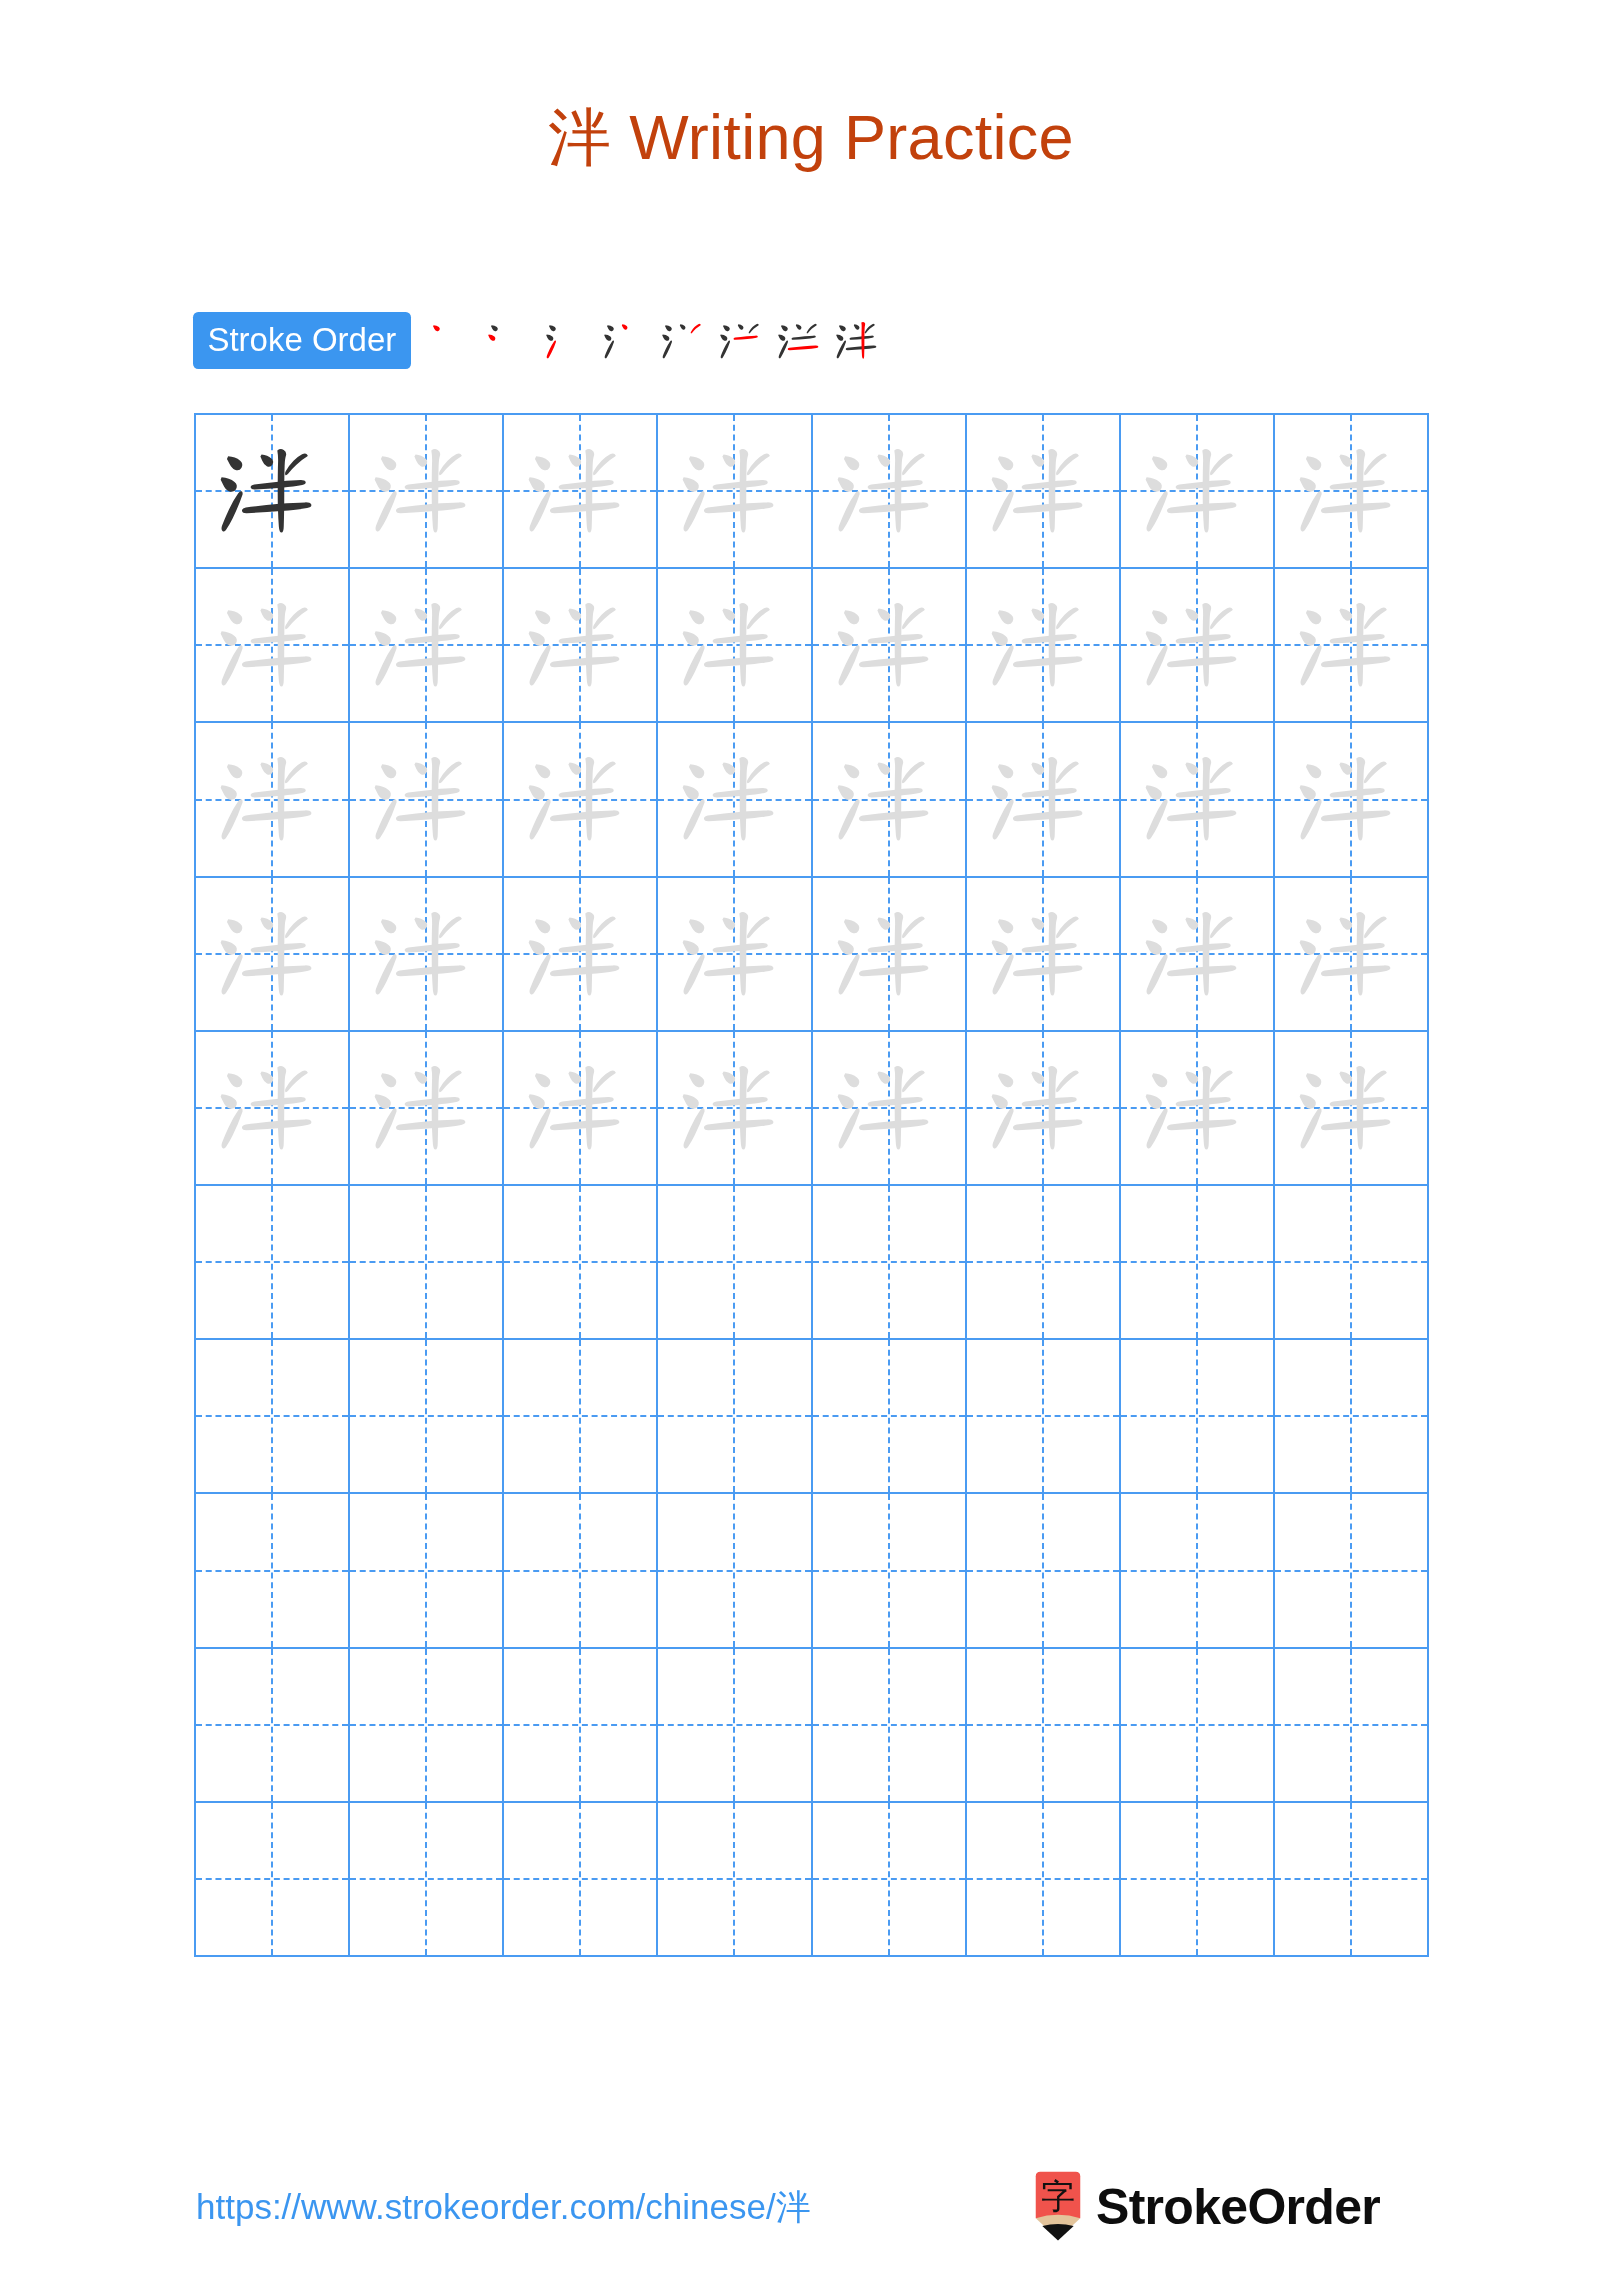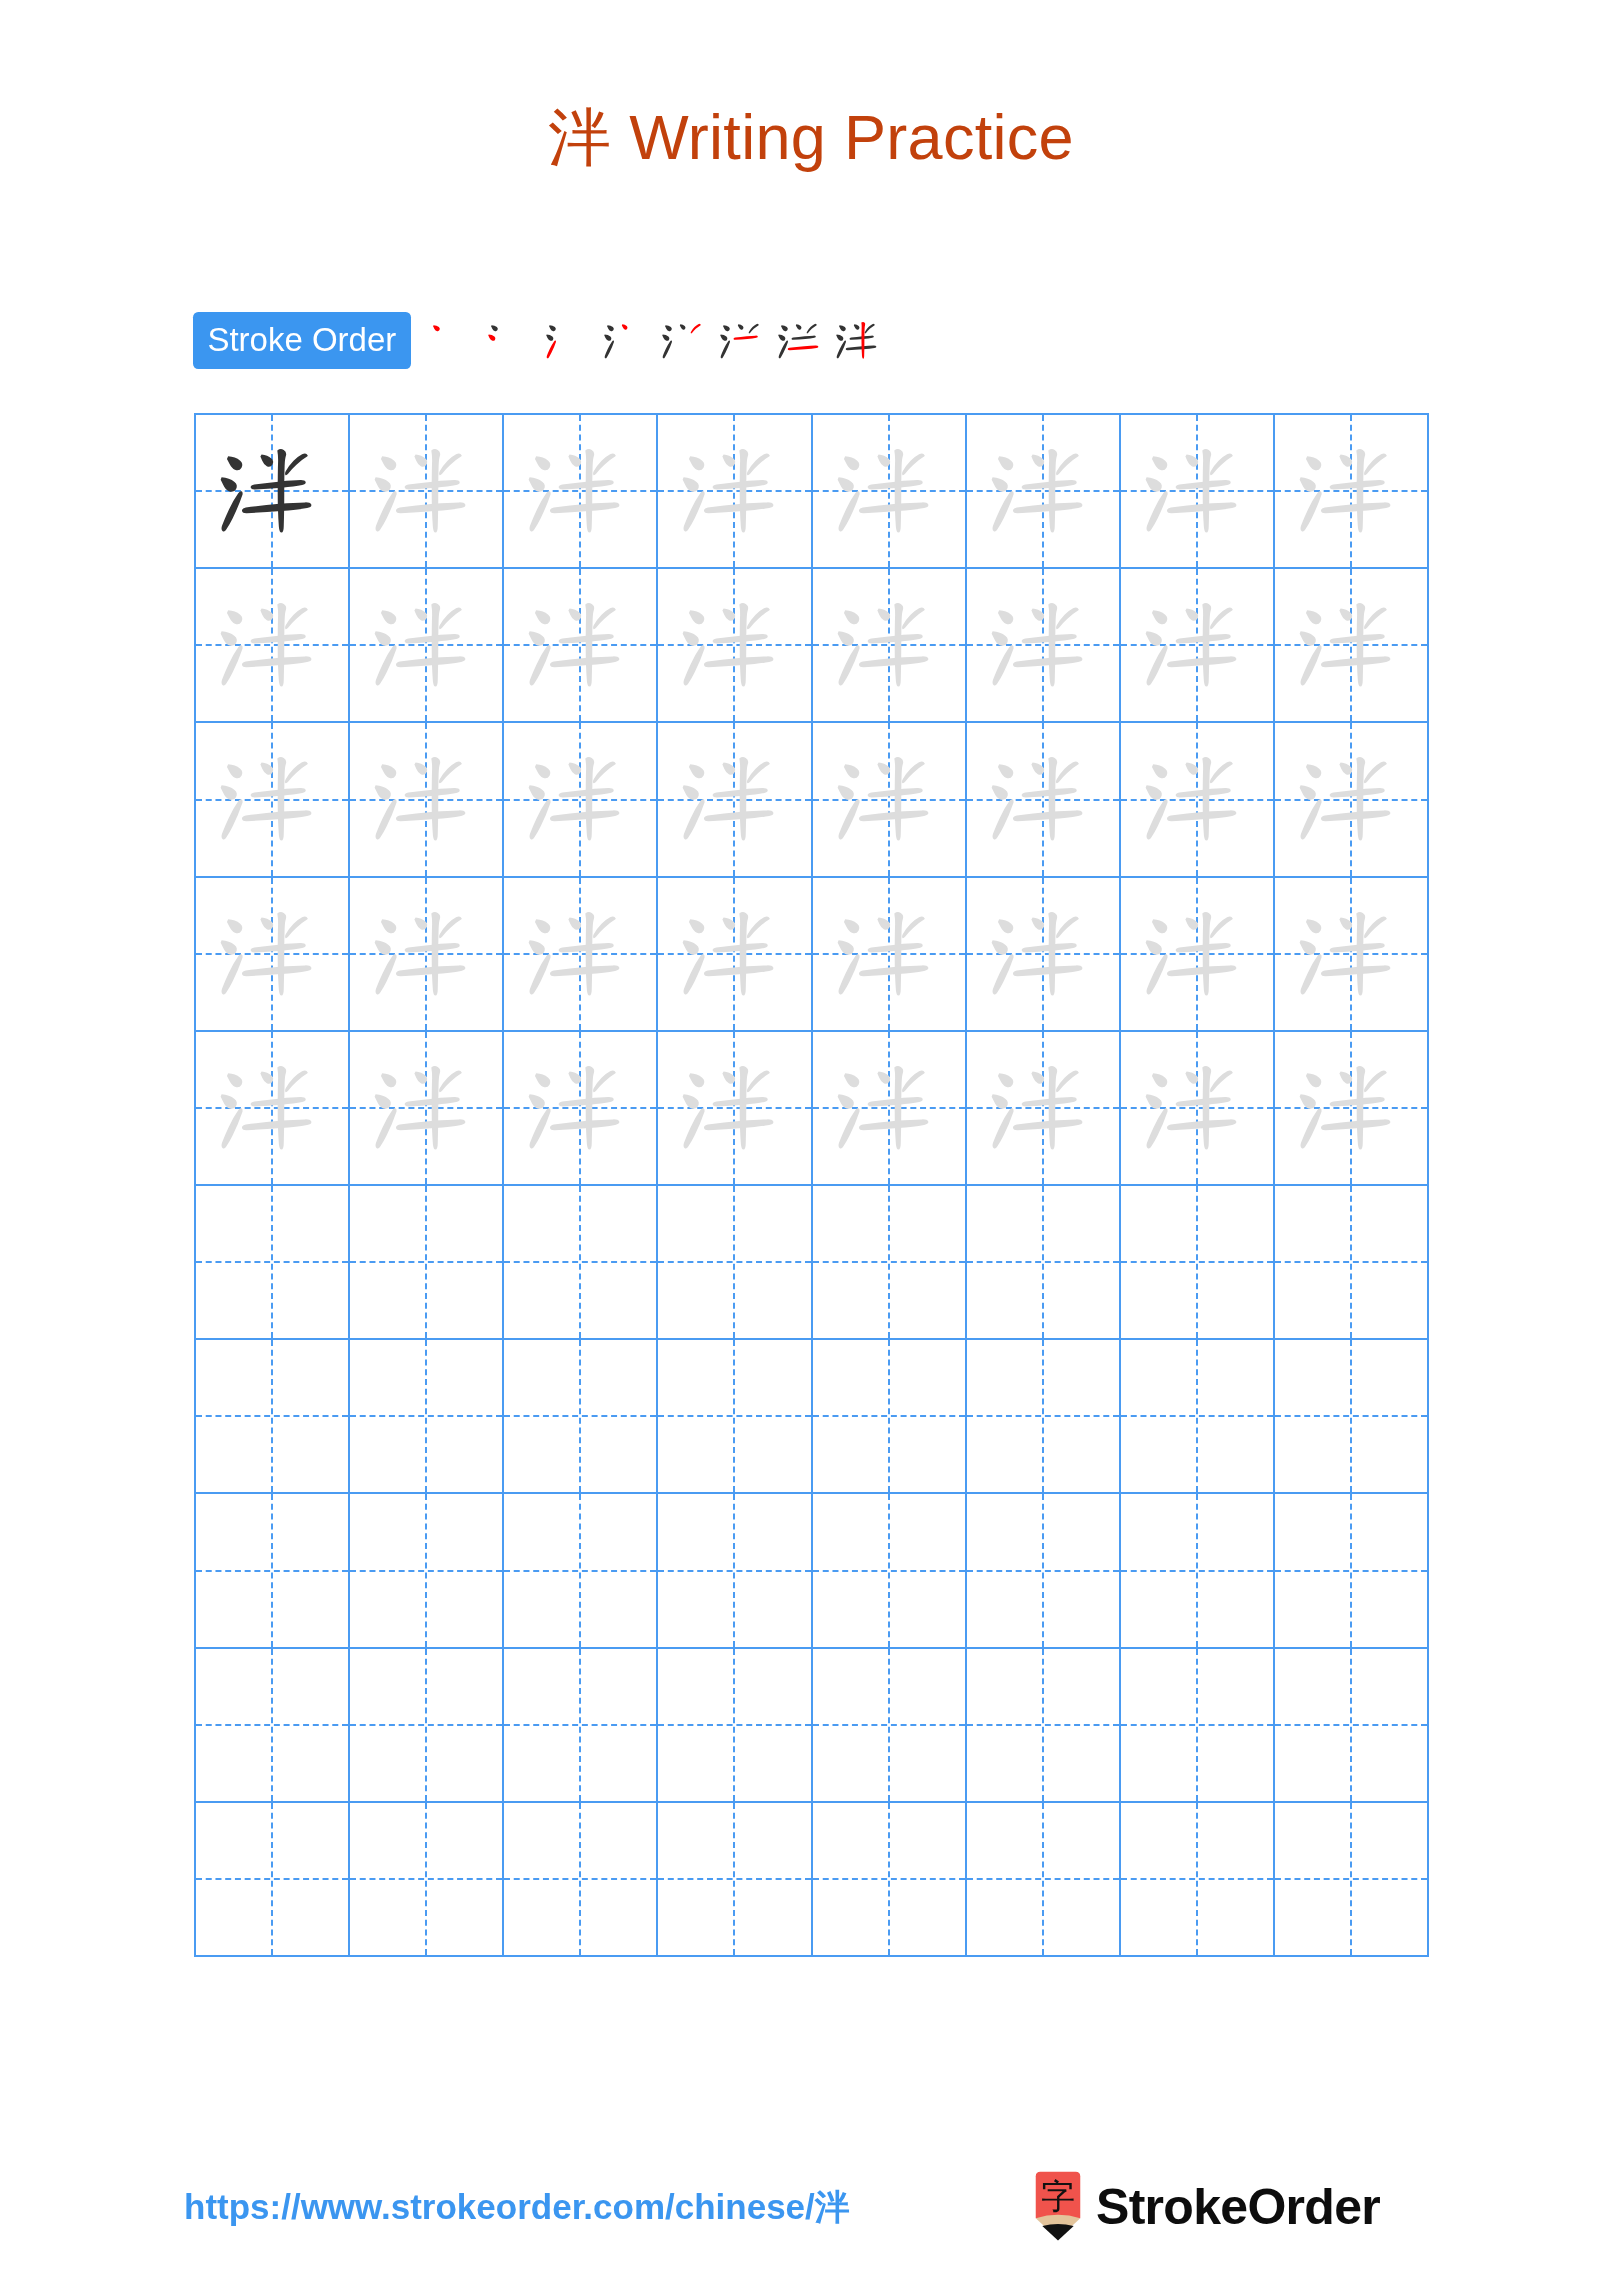--- a/index.html
+++ b/index.html
@@ -127,26 +127,25 @@
     display: flex;
     align-items: center;
     justify-content: center;
     z-index: 2;
   }
   .cell-char svg { width: 100%; height: 100%; display: block; }
 
   
   #footer-url {
     position: absolute;
-    left: 184px;
+    left: 196px;
     top: 2184px;
     font-size: 35px;
     color: #3B96F0;
     white-space: nowrap;
-    font-weight: bold;
   }
   #brand-logo {
     position: absolute;
     left: 1033px;
     top: 2171px;
     display: flex;
     align-items: center;
     height: 72px;
   }
   #brand-mark {

